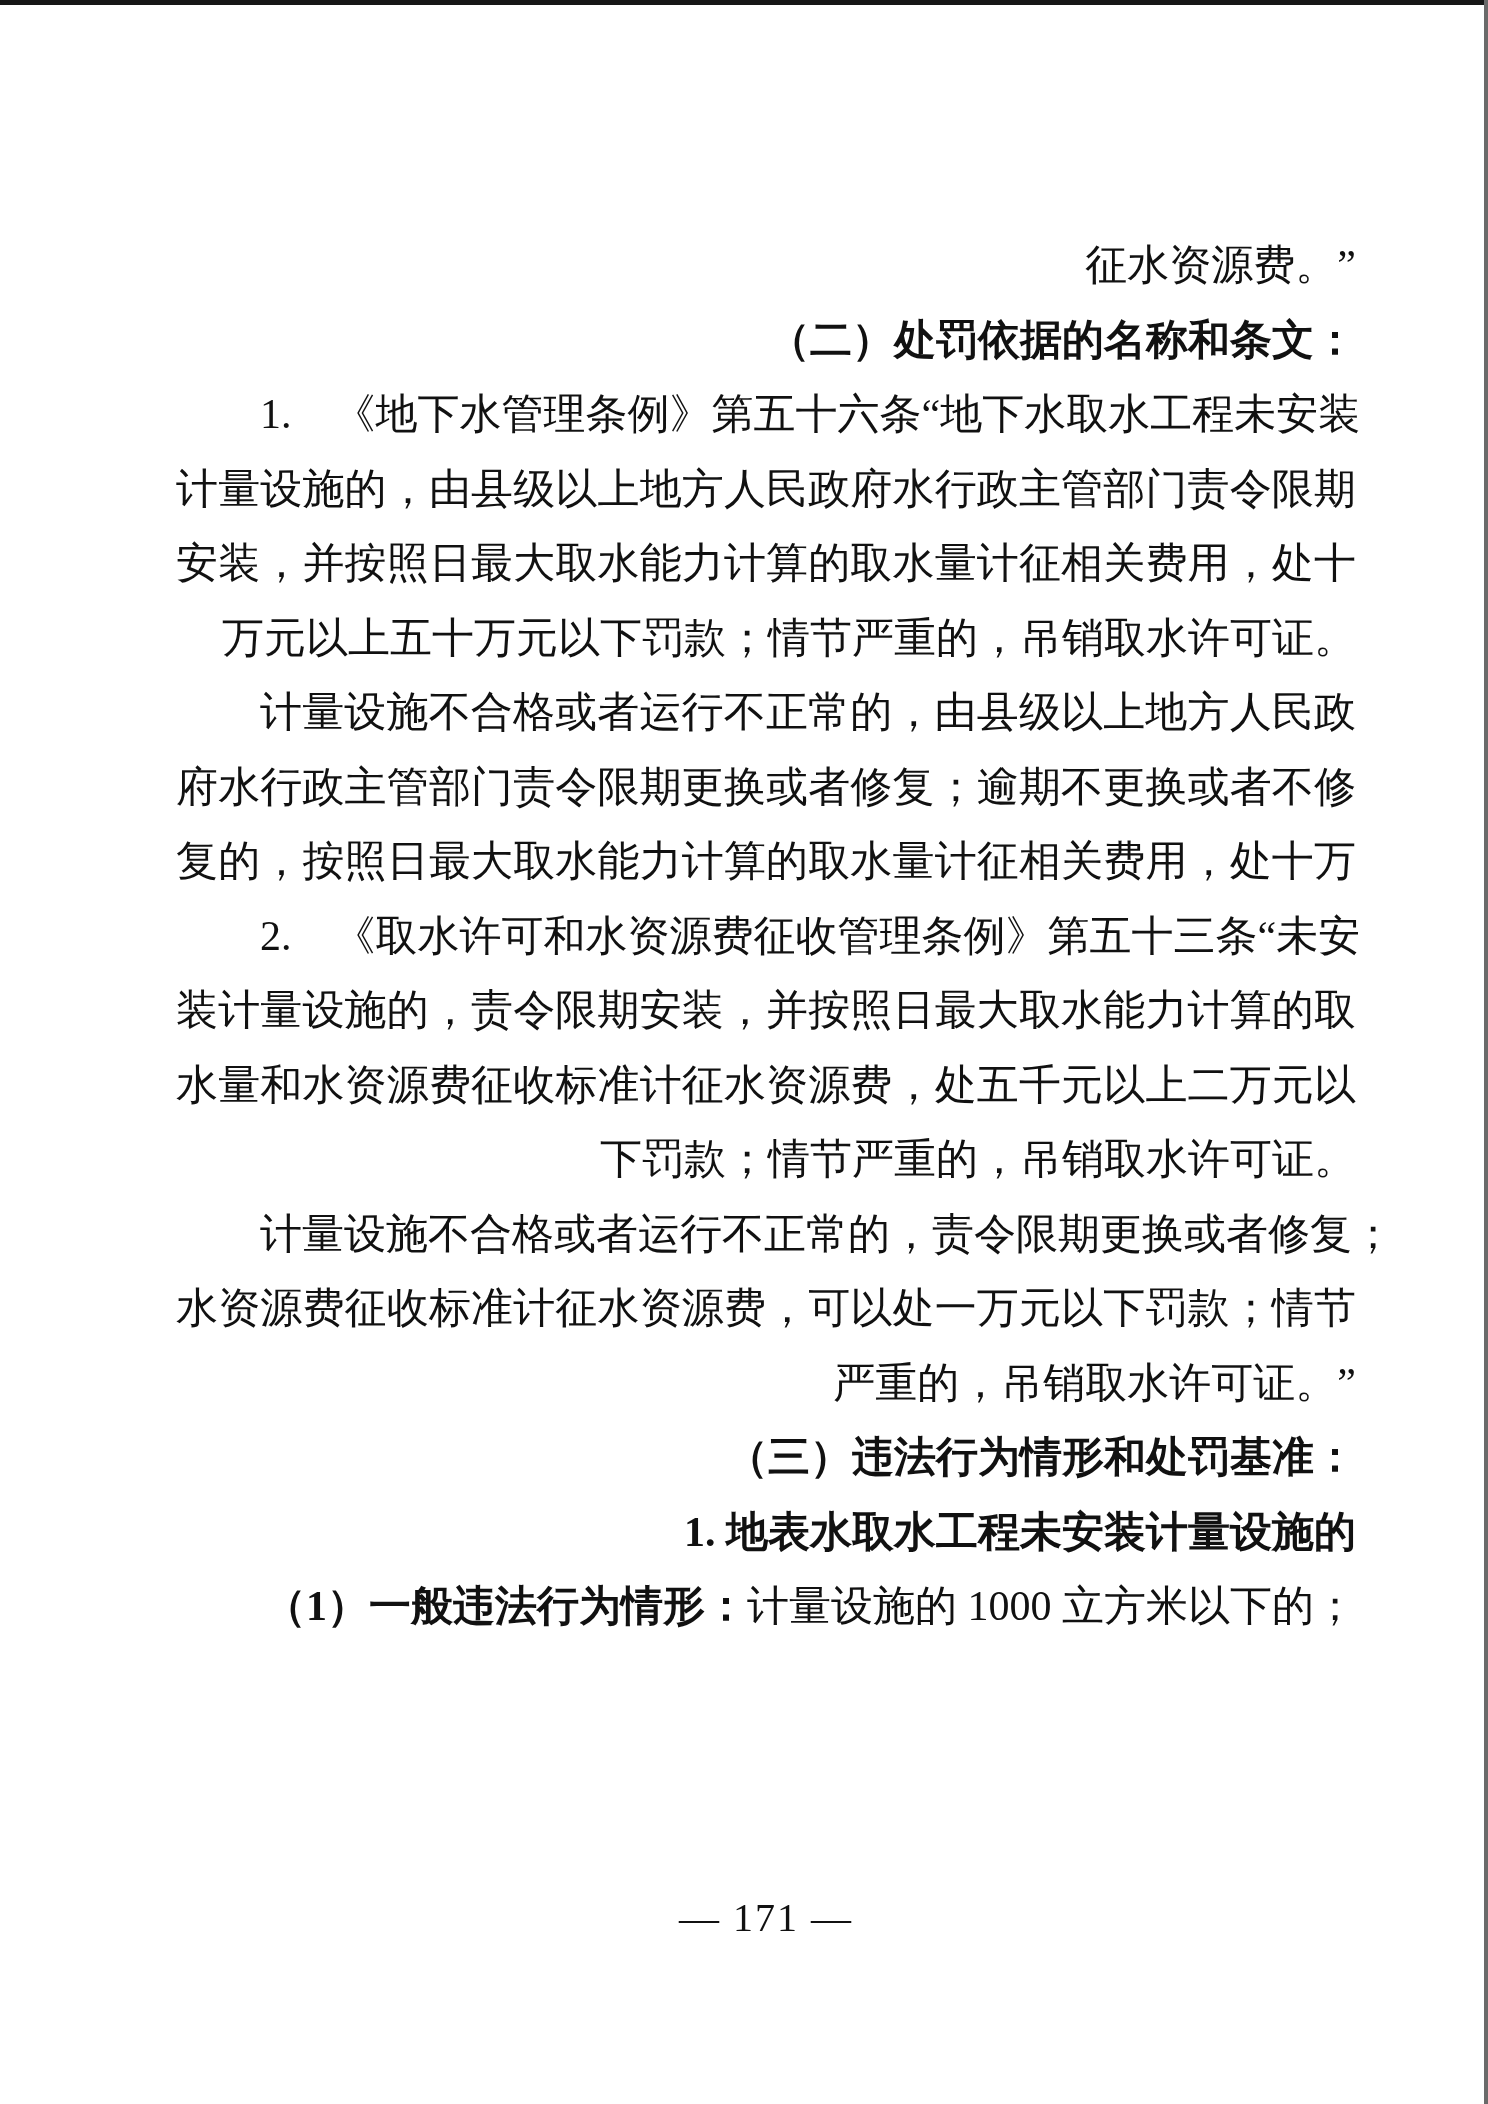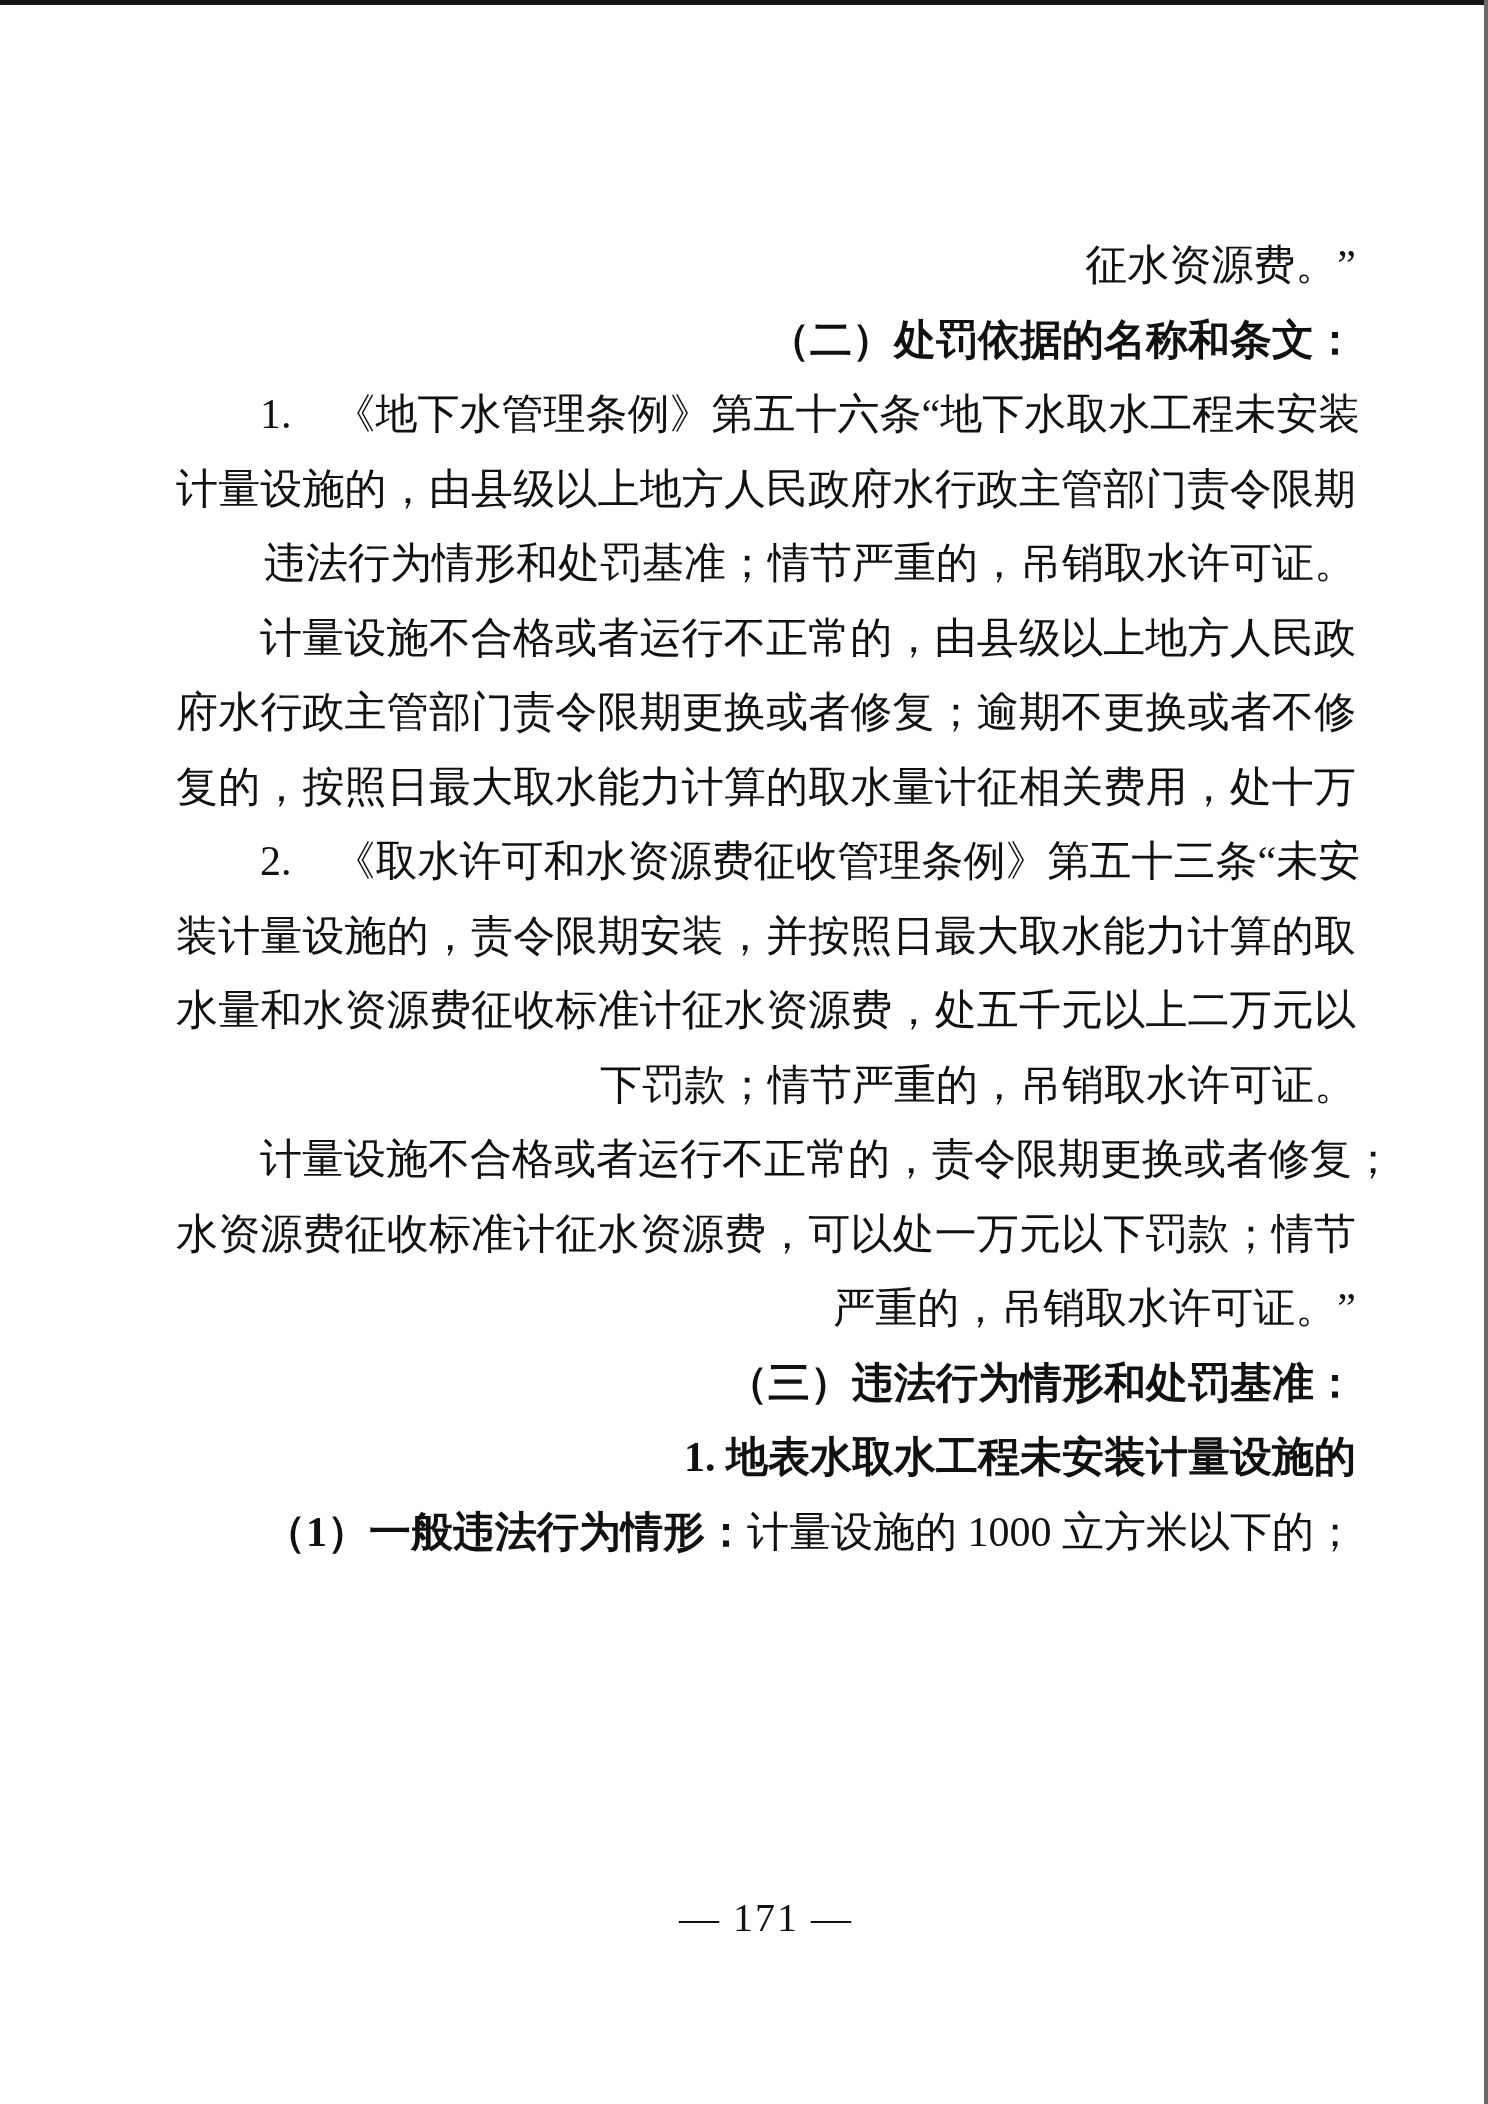--- a/index.html
+++ b/index.html
@@ -29,21 +29,22 @@
 <body>
 
 <div class="page-top-edge"></div>
 <div class="page-right-edge"></div>
 
 <div class="content">
   <div class="line">征水资源费。”</div>
   <div class="line indent bold">（二）处罚依据的名称和条文：</div>
   <div class="line indent fill">1.　《地下水管理条例》第五十六条“地下水取水工程未安装</div>
   <div class="line fill">计量设施的，由县级以上地方人民政府水行政主管部门责令限期</div>
-  <div class="line">违法行为情形和处罚基准；情节严重的，吊销取水许可证。</div>
+  <div class="line fill">安装，并按照日最大取水能力计算的取水量计征相关费用，处十</div>
+  <div class="line">万元以上五十万元以下罚款；情节严重的，吊销取水许可证。</div>
   <div class="line indent fill">计量设施不合格或者运行不正常的，由县级以上地方人民政</div>
   <div class="line fill">府水行政主管部门责令限期更换或者修复；逾期不更换或者不修</div>
   <div class="line fill">复的，按照日最大取水能力计算的取水量计征相关费用，处十万</div>
   <div class="line indent fill">2.　《取水许可和水资源费征收管理条例》第五十三条“未安</div>
   <div class="line fill">装计量设施的，责令限期安装，并按照日最大取水能力计算的取</div>
   <div class="line fill">水量和水资源费征收标准计征水资源费，处五千元以上二万元以</div>
   <div class="line">下罚款；情节严重的，吊销取水许可证。</div>
   <div class="line indent fill">计量设施不合格或者运行不正常的，责令限期更换或者修复；</div>
   <div class="line fill">水资源费征收标准计征水资源费，可以处一万元以下罚款；情节</div>
   <div class="line">严重的，吊销取水许可证。”</div>

